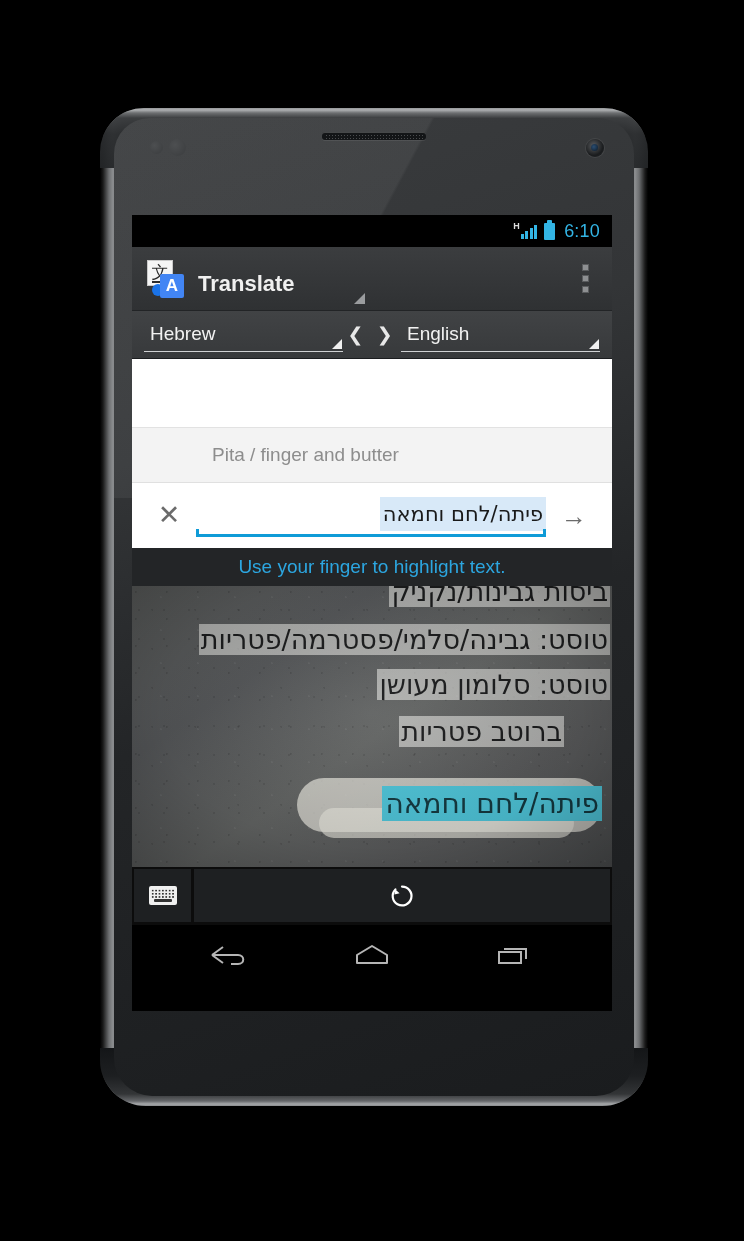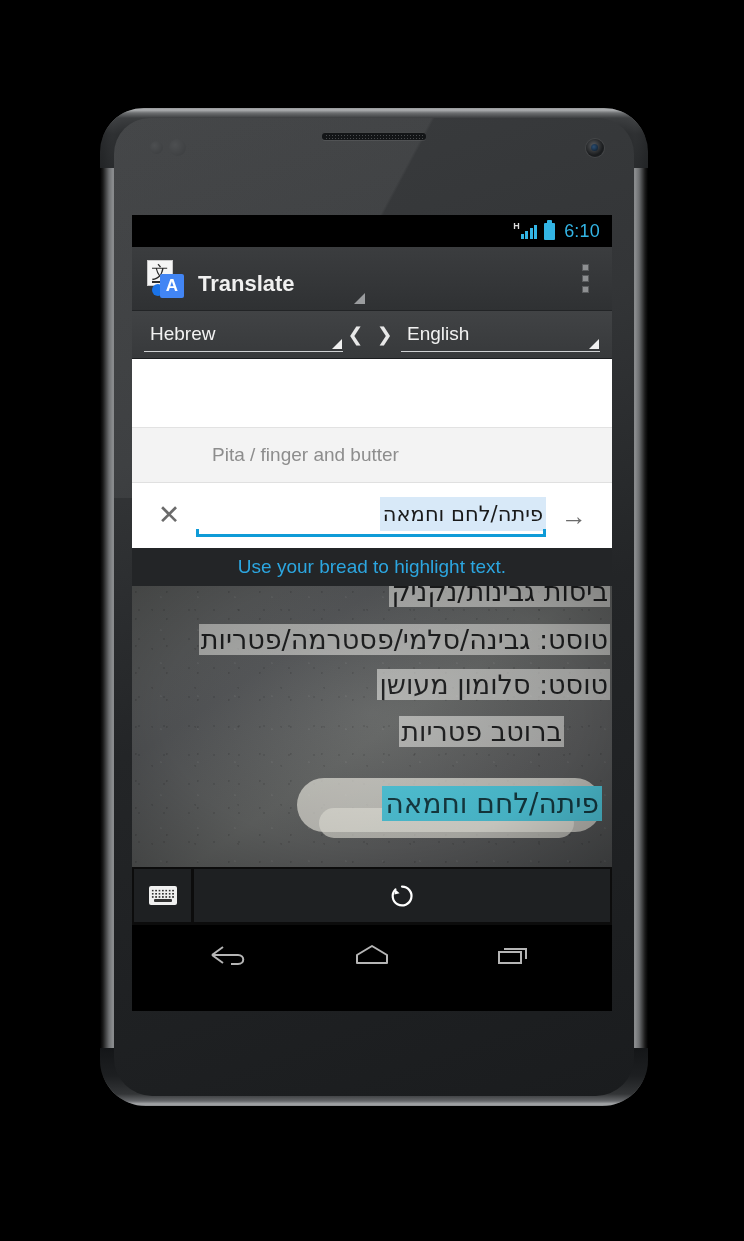--- a/index.html
+++ b/index.html
@@ -566,21 +566,21 @@
 
     <div class="input-row">
       <div class="clear-x">✕</div>
       <div class="input-wrap">
         <div class="input-text">פיתה/לחם וחמאה</div>
         <div class="input-underline"></div>
       </div>
       <div class="go-arrow">→</div>
     </div>
 
-    <div class="hint">Use your bread to highlight text.</div>
+    <div class="hint">Use your finger to highlight text.</div>
 
     <div class="camera">
       <div class="grain"></div>
       <div class="menu-line line1 ocr-bg">ביסות גבינות/נקניק</div>
       <div class="menu-line line2 ocr-bg">טוסט: גבינה/סלמי/פסטרמה/פטריות</div>
       <div class="menu-line line3 ocr-bg">טוסט: סלומון מעושן</div>
       <div class="menu-line line4 ocr-bg">ברוטב פטריות</div>
       <div class="swipe-blob"></div>
       <div class="hl-line">פיתה/לחם וחמאה</div>
       <div class="vignette"></div>

